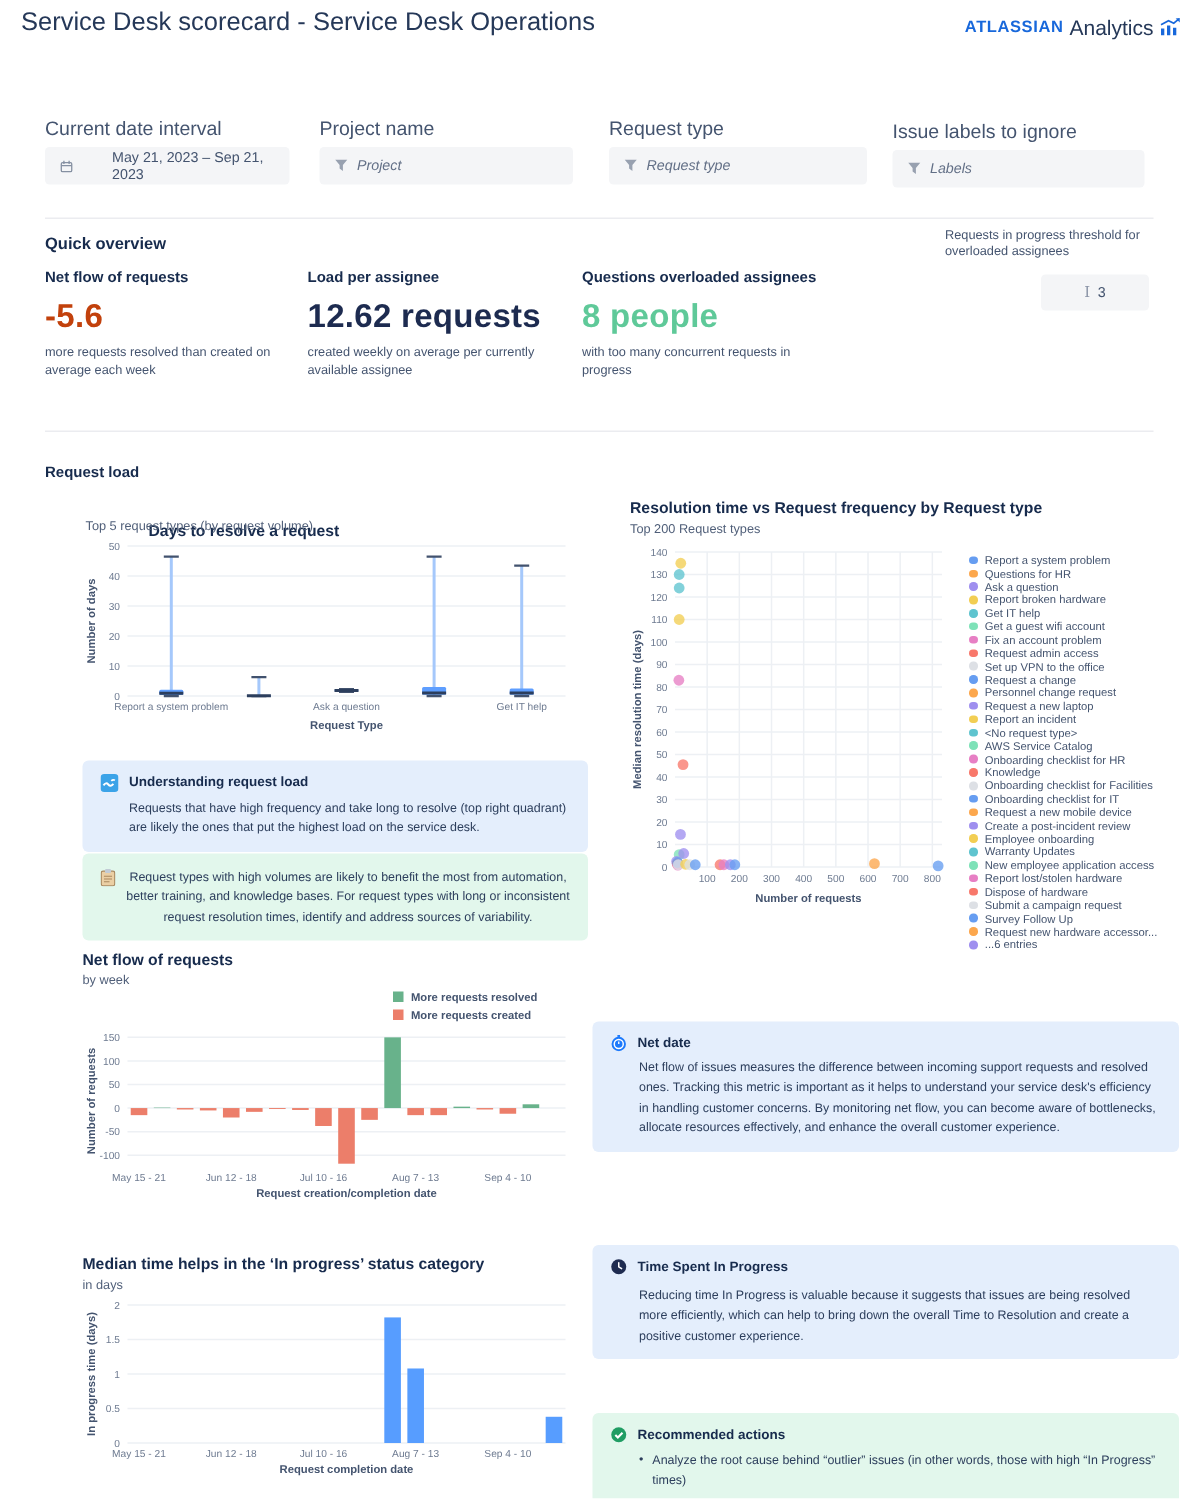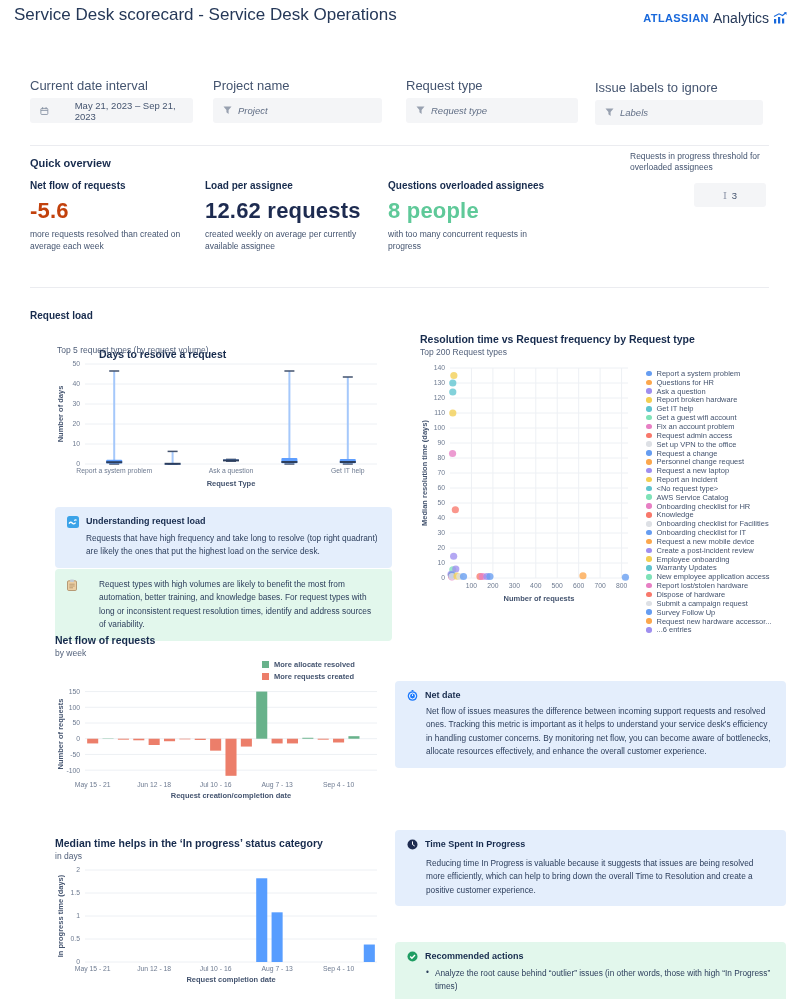--- a/index.html
+++ b/index.html
@@ -26,21 +26,21 @@
   .thr-cursor{font-family:"DejaVu Serif",serif;font-size:10px;color:#8C95A8;}
   .thr-val{font-size:9.5px;color:#44546F;}
   .c-title{font-size:10.5px;font-weight:700;color:#172B4D;white-space:nowrap;}
   .c-sub{font-size:8.5px;color:#505F79;}
   .callout{border-radius:4px;padding:9px 12px;box-sizing:border-box;}
   .co-blue{background:#E4EEFC;}
   .co-green{background:#E2F7EC;}
   .co-head{display:flex;align-items:flex-start;gap:7px;}
   .co-title{font-size:9px;font-weight:700;color:#172B4D;}
   .co-body{font-size:8.3px;color:#2C3E5C;line-height:1.62;margin-top:4px;padding-left:19px;}
-  .co-row{display:flex;gap:22px;align-items:flex-start;}
+  .co-row{display:flex;gap:7px;align-items:flex-start;text-align:center;}
   .co-rowbody{font-size:8.3px;color:#2C3E5C;line-height:1.62;}
   .legend-item{display:flex;align-items:center;gap:5px;height:8.85px;}
   .legend-dot{width:5.5px;height:5.5px;border-radius:50%;flex:0 0 auto;}
   .legend-txt{font-size:7.5px;color:#44546F;white-space:nowrap;}
   .nf-legend{display:flex;flex-direction:column;gap:3px;align-items:flex-start;}
   .nf-row{display:flex;align-items:center;gap:5px;}
   .nf-swatch{width:7px;height:7px;}
   .nf-txt{font-size:7.5px;font-weight:700;color:#44546F;}
   .bullet-row{display:flex;gap:6px;margin-top:5px;padding-left:19px;}
   .bullet-glyph{font-size:8.3px;color:#2C3E5C;}
@@ -401,21 +401,21 @@
         <span class="legend-dot" style="background: rgb(159, 143, 239);"></span>
         <span class="legend-txt">...6 entries</span>
       </div>
     </div>
 
   <div class="abs c-title" style="left:55px;top:634px;">Net flow of requests</div>
   <div class="abs c-sub" style="left:55px;top:648px;">by week</div>
   <div class="abs nf-legend" style="left:262px;top:660px;">
     <div class="nf-row">
       <span class="nf-swatch" style="background: rgb(104, 178, 139);"></span>
-      <span class="nf-txt">More allocate resolved</span>
+      <span class="nf-txt">More requests resolved</span>
     </div>
     <div class="nf-row">
       <span class="nf-swatch" style="background: rgb(236, 126, 106);"></span>
       <span class="nf-txt">More requests created</span>
     </div>
   </div>
   <svg id="chart-netflow" class="abs" style="left:55px;top:681px;" width="330" height="122">
       <line x1="30" x2="322" y1="89.14285714285714" y2="89.14285714285714" stroke="#EDF0F4" stroke-width="1"></line>
       <text x="25" y="91.54285714285714" font-size="6.8" fill="#6E7B91" text-anchor="end">-100</text>
       <line x1="30" x2="322" y1="73.42857142857143" y2="73.42857142857143" stroke="#EDF0F4" stroke-width="1"></line>

